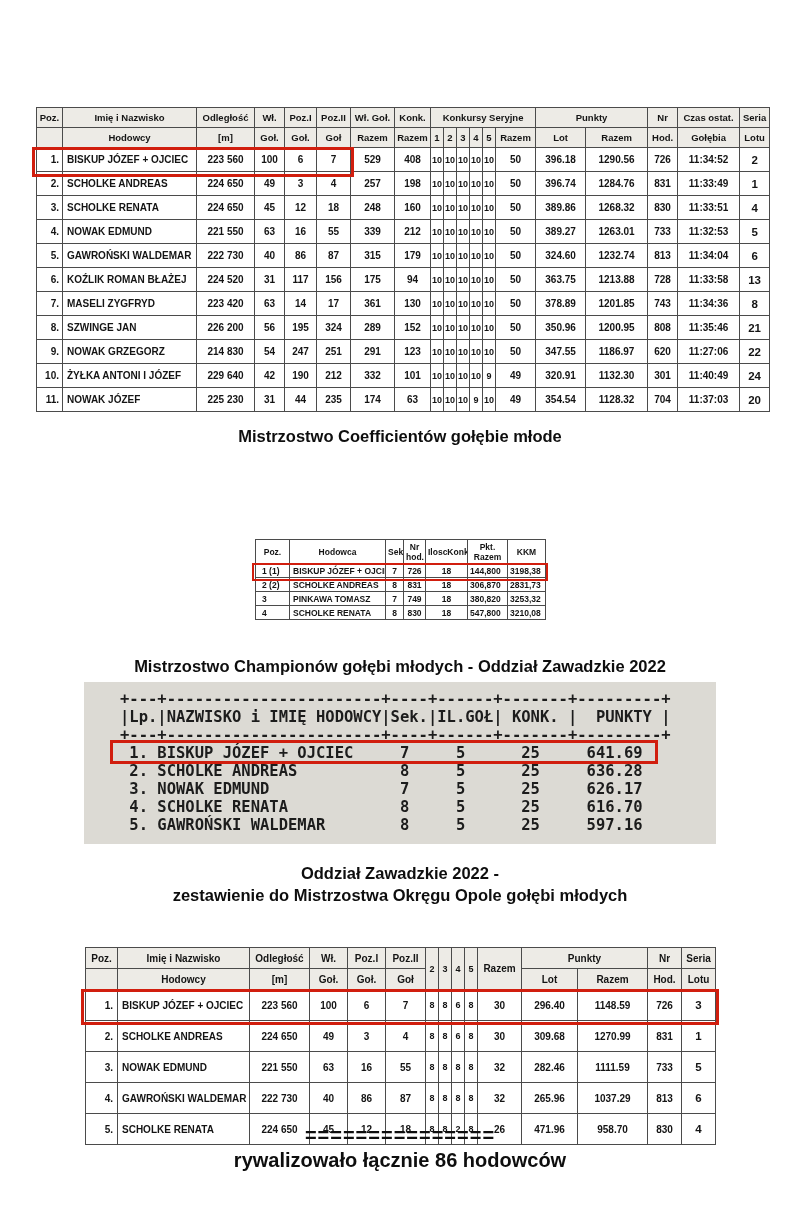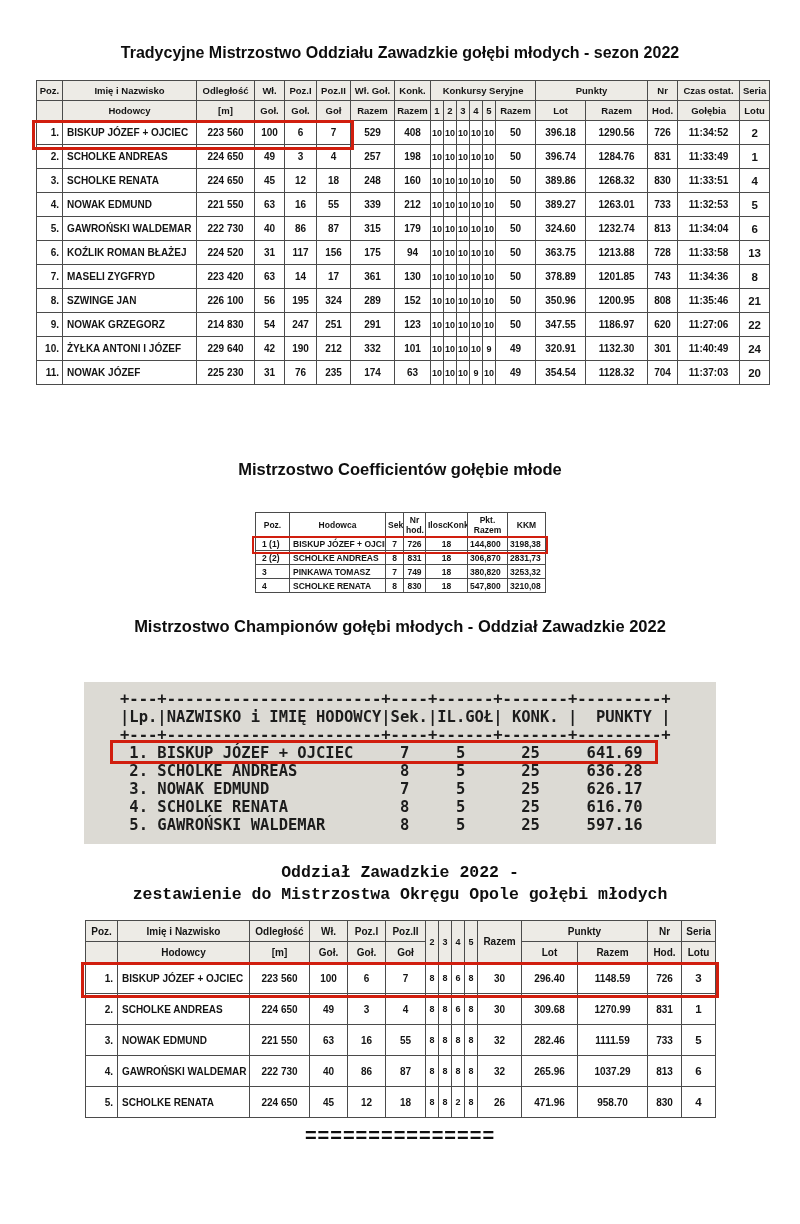--- a/index.html
+++ b/index.html
@@ -3,21 +3,21 @@
 <meta charset="utf-8">
 <style>
   * { margin:0; padding:0; box-sizing:border-box; }
   html, body { background:#ffffff; }
   .page { position:relative; width:800px; height:1224px; background:#ffffff;
           font-family:"Liberation Sans", sans-serif; color:#141414; overflow:hidden; }
 
   .title { position:absolute; left:0; width:800px; text-align:center;
            font-weight:bold; font-size:16.5px; color:#0e0e0e; line-height:22px; }
 
-  .twrap { position:absolute; }
+  .twrap { position:absolute;margin-top:27px; }
 
   table { border-collapse:collapse; table-layout:fixed; font-weight:bold; color:#141414; }
   th, td { border:1px solid #4b4b4b; overflow:hidden; }
   thead th { font-weight:bold; text-align:center; }
 
   
   .t1 { width:733px; font-size:10px; }
   .t1 th { background:#edebe6; font-size:9.5px; height:20px; padding:0 1px; white-space:nowrap; }
   .t1 td { height:24px; text-align:center; white-space:nowrap; padding:0 1px; }
   .t1 tbody td:nth-child(1) { text-align:right; padding-right:3px; }
@@ -55,21 +55,20 @@
   .footer { position:absolute; left:0; width:800px; text-align:center;
             font-weight:bold; color:#0e0e0e; }
   .footer .divider { font-size:20px; letter-spacing:1px; }
   .footer .big { font-size:20px; line-height:26px; }
 </style>
 </head>
 <body>
 
 <div class="page">
 
-  <div class="title" style="top:42px; font-size:16px;">Tradycyjne Mistrzostwo Oddziału Zawadzkie gołębi młodych - sezon 2022</div>
 
   <div class="twrap" style="top:80px; left:36px;">
     <table class="t1">
       <colgroup>
         <col style="width:26px">
           <col style="width:134px">
           <col style="width:58px">
           <col style="width:30px">
         <col style="width:32px">
           <col style="width:34px">
@@ -269,21 +268,21 @@
             <td>50</td>
             <td>378.89</td>
             <td>1201.85</td>
             <td>743</td>
             <td>11:34:36</td>
             <td>8</td>
           </tr>
           <tr>
             <td>8.</td>
             <td>SZWINGE JAN</td>
-            <td>226 100</td>
+            <td>226 200</td>
             <td>56</td>
             <td>195</td>
             <td>324</td>
             <td>289</td>
             <td>152</td>
             <td>10</td>
             <td>10</td>
             <td>10</td>
             <td>10</td>
             <td>10</td>
@@ -334,42 +333,42 @@
             <td>1132.30</td>
             <td>301</td>
             <td>11:40:49</td>
             <td>24</td>
           </tr>
           <tr>
             <td>11.</td>
             <td>NOWAK JÓZEF</td>
             <td>225 230</td>
             <td>31</td>
-            <td>76</td>
+            <td>44</td>
             <td>235</td>
             <td>174</td>
             <td>63</td>
             <td>10</td>
             <td>10</td>
             <td>10</td>
             <td>9</td>
             <td>10</td>
             <td>49</td>
             <td>354.54</td>
             <td>1128.32</td>
             <td>704</td>
             <td>11:37:03</td>
             <td>20</td>
           </tr>
         </tbody>
     </table>
     <div class="red-box" style="top:40px; left:-4px; width:322px; height:30px;"></div>
   </div>
 
-  <div class="title" style="top:458px;">
+  <div class="title" style="top:425px;">
     <div>Mistrzostwo Coefficientów gołębie młode</div>
   </div>
 
   <div class="twrap" style="top:512px; left:255px;">
     <table class="t2">
       <colgroup>
         <col style="width:34px">
           <col style="width:96px">
           <col style="width:18px">
           <col style="width:22px">
@@ -425,35 +424,35 @@
             <td>830</td>
             <td>18</td>
             <td>547,800</td>
             <td>3210,08</td>
           </tr>
         </tbody>
     </table>
     <div class="red-box thin" style="top:24px; left:-3px; width:296px; height:18px;"></div>
   </div>
 
-  <div class="title" style="top:615px;">Mistrzostwo Championów gołębi młodych - Oddział Zawadzkie 2022</div>
+  <div class="title" style="top:655px;">Mistrzostwo Championów gołębi młodych - Oddział Zawadzkie 2022</div>
 
   <div class="mono-block" style="top:682px; left:84px; width:632px;">
     <pre>+---+-----------------------+----+------+-------+---------+
 |Lp.|NAZWISKO i IMIĘ HODOWCY|Sek.|IL.GOŁ| KONK. |  PUNKTY |
 +---+-----------------------+----+------+-------+---------+
  1. BISKUP JÓZEF + OJCIEC     7     5      25     641.69
  2. SCHOLKE ANDREAS           8     5      25     636.28
  3. NOWAK EDMUND              7     5      25     626.17
  4. SCHOLKE RENATA            8     5      25     616.70
  5. GAWROŃSKI WALDEMAR        8     5      25     597.16</pre>
     <div class="red-box" style="top:58px; left:26px; width:548px; height:24px;"></div>
   </div>
 
-  <div class="title" style="top:862px;font-family:Liberation Mono, monospace;">
+  <div class="title" style="top:862px;">
     <div>Oddział Zawadzkie 2022 -</div>
     <div>zestawienie do Mistrzostwa Okręgu Opole gołębi młodych</div>
   </div>
 
   <div class="twrap" style="top:920px; left:85px;">
     <table class="t4">
       <colgroup>
         <col style="width:32px">
           <col style="width:132px">
           <col style="width:60px">
@@ -586,15 +585,16 @@
             <td>830</td>
             <td>4</td>
           </tr>
         </tbody>
     </table>
     <div class="red-box" style="top:42px; left:-4px; width:638px; height:36px;"></div>
   </div>
 
   <div class="footer" style="top:1124px;">
     <div class="divider">===============</div>
+    <div class="big">rywalizowało łącznie 86 hodowców</div>
   </div>
 
 </div>
 
 </body></html>

